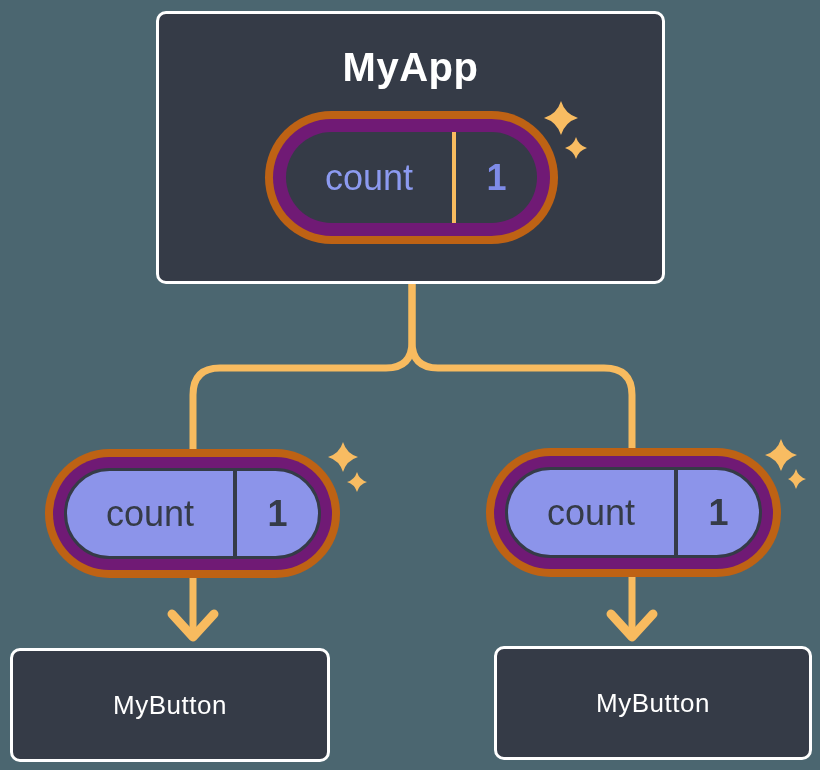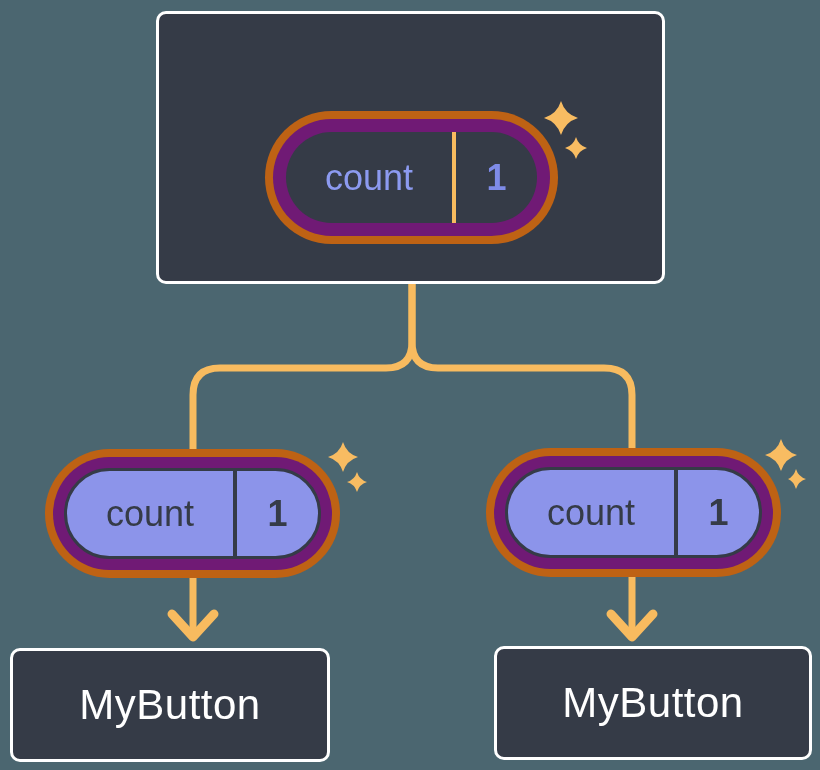--- a/index.html
+++ b/index.html
@@ -39,21 +39,21 @@
     font-size: 40px;
     font-weight: 600;
     letter-spacing: 0.5px;
     line-height: 1;
   }
   .node-child {
     display: flex;
     align-items: center;
     justify-content: center;
     color: #FFFFFF;
-    font-size: 42px;
+    font-size: 26px;
     font-weight: 500;
     letter-spacing: 0.5px;
   }
   .node-child-left  { left: 10px;  top: 648px; width: 320px; height: 114px; }
   .node-child-right { left: 494px; top: 646px; width: 318px; height: 114px; }
 
   
   .pill {
     position: absolute;
     background: #BE6214;
@@ -104,20 +104,21 @@
 <div class="canvas">
 
   <svg class="layer lines-layer" width="820" height="770" viewBox="0 0 820 770">
     <path d="M412 282 L412 342 Q412 368 386 368 L220 368 Q193 368 193 395 L193 639" fill="none" stroke-width="7" stroke-linejoin="round" stroke="#F8BB5F"></path>
     <path d="M412 282 L412 342 Q412 368 438 368 L604 368 Q632 368 632 395 L632 639" fill="none" stroke-width="7" stroke-linejoin="round" stroke="#F8BB5F"></path>
     <path d="M172 614 L193 637 L214 614" fill="none" stroke-width="9" stroke-linecap="round" stroke-linejoin="round" stroke="#F8BB5F"></path>
     <path d="M611 614 L632 637 L653 614" fill="none" stroke-width="9" stroke-linecap="round" stroke-linejoin="round" stroke="#F8BB5F"></path>
   </svg>
 
   <div class="node node-root">
+    <div class="node-title">MyApp</div>
     <div class="pill pill-root">
       <div class="pill-ring">
         <div class="pill-inner pill-inner-dark">
           <div class="seg seg-name">count</div>
           <div class="pill-divider"></div>
           <div class="seg seg-value">1</div>
         </div>
       </div>
     </div>
   </div>

